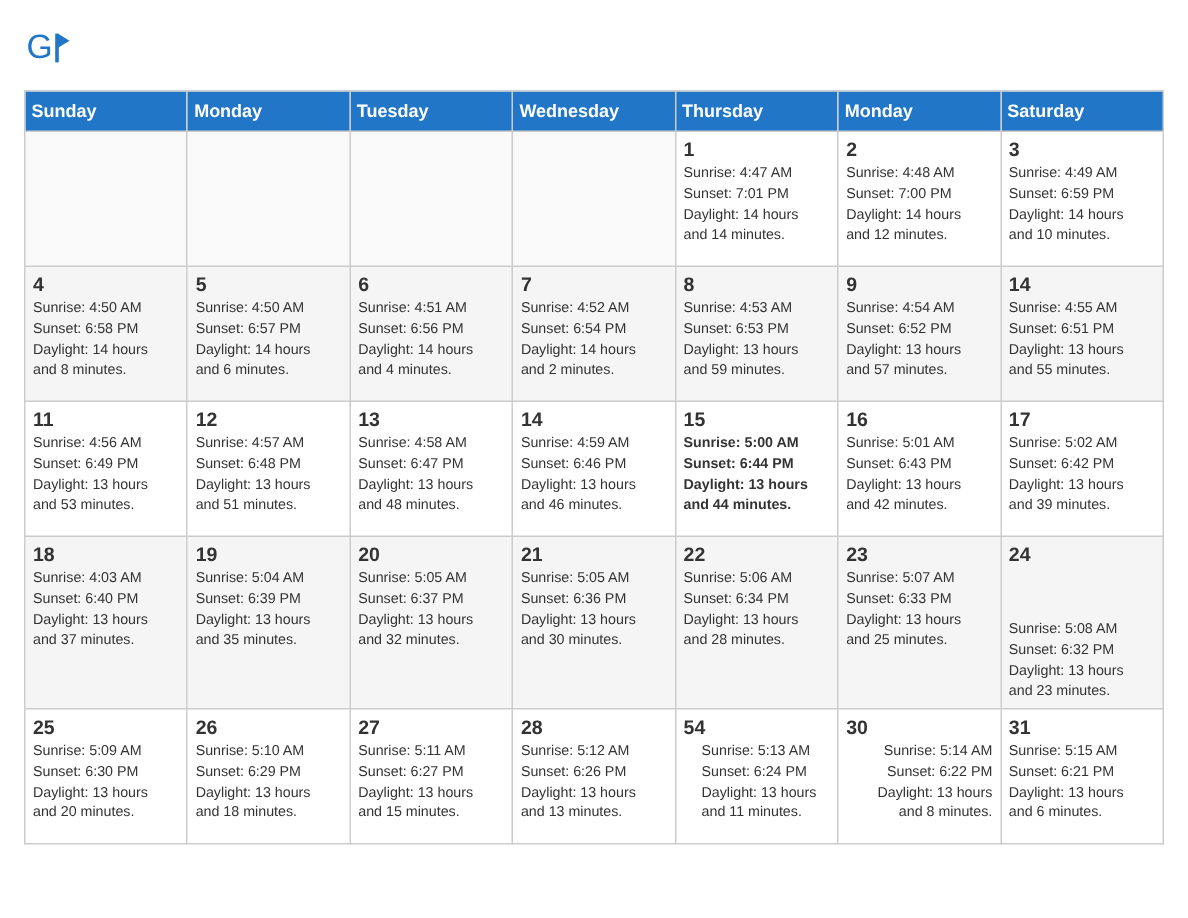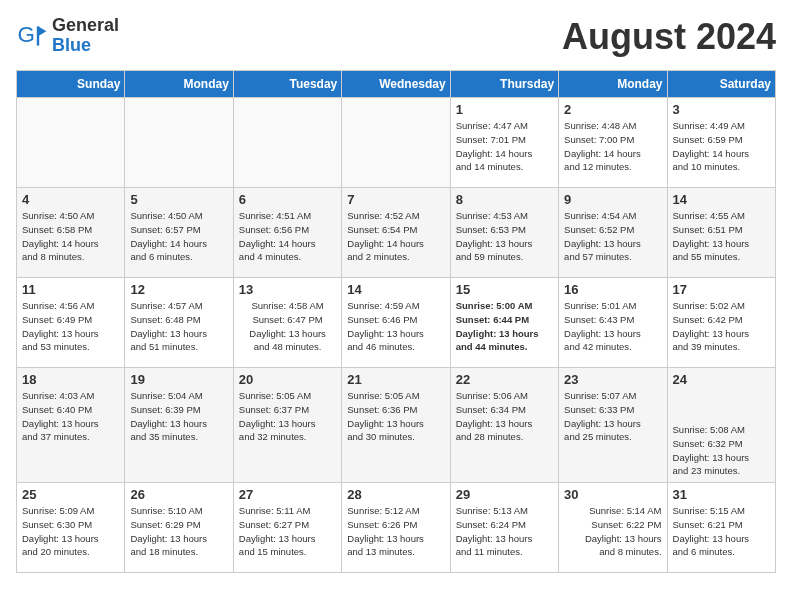--- a/index.html
+++ b/index.html
@@ -50,21 +50,21 @@
       width: 100%;
       border-collapse: collapse;
       table-layout: fixed;
     }
     thead tr th {
       background-color: #2176c7;
       color: #fff;
       font-size: 12px;
       font-weight: bold;
       padding: 6px 4px;
-      text-align: right;
+      text-align: left;
       border: 1px solid #ccc;
     }
     tbody tr td {
       vertical-align: top;
       border: 1px solid #ccc;
       padding: 4px 5px;
       font-size: 10px;
       color: #333;
       height: 90px;
       background: #fff;
@@ -91,27 +91,22 @@
 <body>
 
 <div class="header-section">
   <div class="logo">
     <svg class="logo-icon" viewBox="0 0 40 40" xmlns="http://www.w3.org/2000/svg">
       <text x="2" y="28" font-size="28" fill="#2176c7">G</text>
 
       <polygon points="28,8 38,14 28,20 28,8" fill="#2176c7"></polygon>
       <rect x="26" y="8" width="3" height="24" fill="#2176c7"></rect>
     </svg>
-    <div class="logo-text">
-      <span class="logo-general">General</span>
-      <span class="logo-blue">Blue</span>
-    </div>
   </div>
   <div class="title-block">
-    <div class="month-title">August 2024</div>
   </div>
 </div>
 
 <table>
   <thead>
     <tr>
     <th>Sunday</th>
         <th>Monday</th>
         <th>Tuesday</th>
         <th>Wednesday</th>
@@ -209,21 +204,21 @@
         </td>
         <td>
           <div class="day-num">12</div>
           <div class="day-detail" style="white-space: pre-line;">Sunrise: 4:57 AM
 Sunset: 6:48 PM
 Daylight: 13 hours
 and 51 minutes.</div>
         </td>
         <td>
           <div class="day-num">13</div>
-          <div class="day-detail" style="white-space: pre-line; text-align: center;">Sunrise: 4:58 AM
+          <div class="day-detail" style="white-space: pre-line;">Sunrise: 4:58 AM
 Sunset: 6:47 PM
 Daylight: 13 hours
 and 48 minutes.</div>
         </td>
         <td>
           <div class="day-num">14</div>
           <div class="day-detail" style="white-space: pre-line;">Sunrise: 4:59 AM
 Sunset: 6:46 PM
 Daylight: 13 hours
 and 46 minutes.</div>
@@ -324,22 +319,22 @@
 and 15 minutes.</div>
         </td>
         <td>
           <div class="day-num">28</div>
           <div class="day-detail" style="white-space: pre-line;">Sunrise: 5:12 AM
 Sunset: 6:26 PM
 Daylight: 13 hours
 and 13 minutes.</div>
         </td>
         <td>
-          <div class="day-num">29</div>
-          <div class="day-detail" style="white-space: pre-line;">Sunrise: 5:13 AM
+          <div class="day-num">54</div>
+          <div class="day-detail" style="white-space: pre-line; margin-left: 12px;">Sunrise: 5:13 AM
 Sunset: 6:24 PM
 Daylight: 13 hours
 and 11 minutes.</div>
         </td>
         <td>
           <div class="day-num">30</div>
           <div class="day-detail" style="white-space: pre-line; text-align: right;">Sunrise: 5:14 AM
 Sunset: 6:22 PM
 Daylight: 13 hours
 and 8 minutes.</div>

